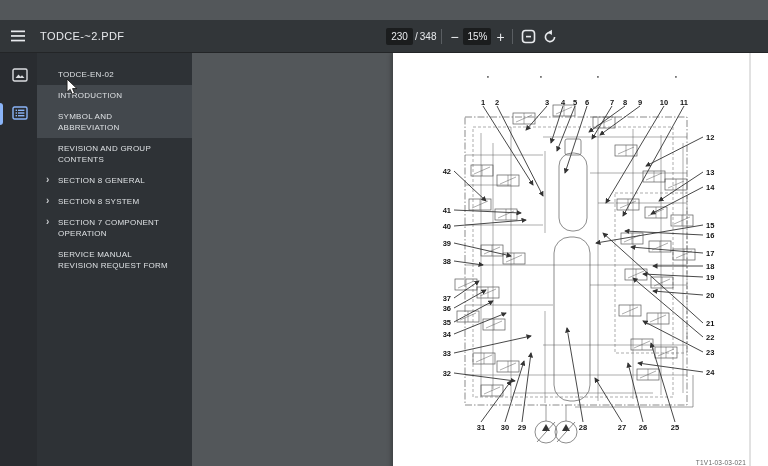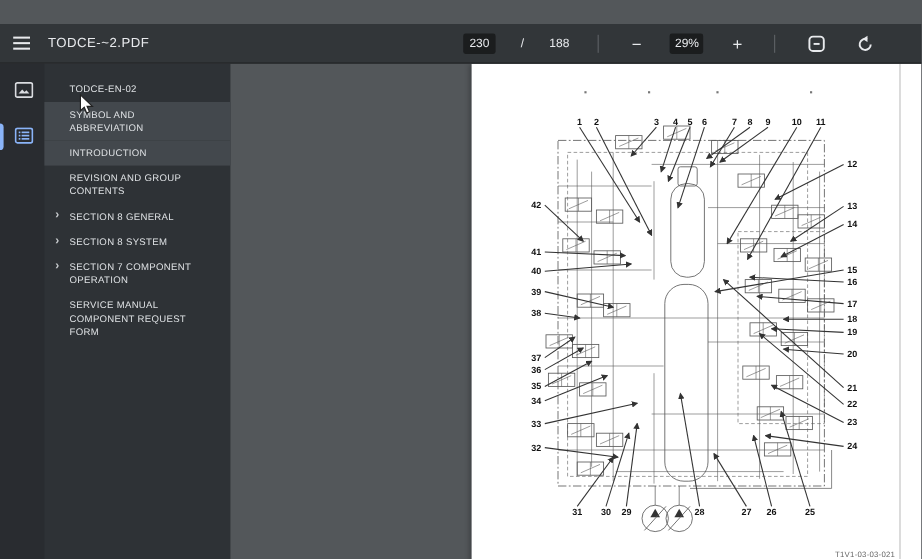--- a/index.html
+++ b/index.html
@@ -7,21 +7,21 @@
               font-family:"Liberation Sans", sans-serif; }
   #app { position:relative; width:768px; height:466px;margin-top:20px; }
 
   
   .toolbar { position:absolute; top:0; left:0; width:768px; height:33px;
              background:#323639; border-bottom:1px solid #232527;
              display:flex; align-items:center; color:#E8EAED; z-index:30; }
   .menu-btn { width:36px; height:33px; display:flex; align-items:center; justify-content:center; cursor:pointer; }
   .menu-btn svg { display:block; }
   .doc-title { font-size:11px; letter-spacing:.4px; color:#E8EAED; margin-left:4px; font-weight:400; }
-  .tb-center { position:absolute; left:386px; top:0; height:33px; display:flex; align-items:center; gap:21px; }
+  .tb-center { position:absolute; left:386px; top:0; height:33px; display:flex; align-items:center; gap:2px; }
   .num-box { background:#1B1D1E; color:#E8EAED; font-size:10px; min-width:27px; height:17px;
              border-radius:2px; display:flex; align-items:center; justify-content:center; padding:0 4px; }
   .tb-text { font-size:10px; color:#E8EAED; }
   .tb-sep { width:1px; height:15px; background:#5A5E62; margin:0 3px; }
   .tb-sign { font-size:14px; color:#E8EAED; width:14px; text-align:center; cursor:pointer; line-height:1; }
   .tb-icon { width:20px; height:20px; display:flex; align-items:center; justify-content:center; cursor:pointer; }
 
   
   .sidebar { position:absolute; top:33px; left:0; width:192px; height:433px; background:#2E3236; z-index:20; display:flex; }
   .rail { width:37px; height:100%; background:#292C30; position:relative; flex:none; }
@@ -57,24 +57,24 @@
         <rect x="1" y="1.5" width="14" height="1.7" fill="#E8EAED"></rect>
         <rect x="1" y="6.1" width="14" height="1.7" fill="#E8EAED"></rect>
         <rect x="1" y="10.7" width="14" height="1.7" fill="#E8EAED"></rect>
       </svg>
     </div>
     <span class="doc-title">TODCE-~2.PDF</span>
 
     <div class="tb-center">
       <span class="num-box">230</span>
       <span class="tb-text">/</span>
-      <span class="tb-text">188</span>
+      <span class="tb-text">348</span>
       <span class="tb-sep"></span>
       <span class="tb-sign">−</span>
-      <span class="num-box">29%</span>
+      <span class="num-box">15%</span>
       <span class="tb-sign">+</span>
       <span class="tb-sep"></span>
       <span class="tb-icon">
         <svg width="15" height="15" viewBox="0 0 15 15">
           <rect x="1.5" y="1.5" width="12" height="12" rx="3" fill="none" stroke="#E8EAED" stroke-width="1.6"></rect>
           <rect x="5" y="6.8" width="5" height="1.6" fill="#E8EAED"></rect>
         </svg>
       </span>
       <span class="tb-icon">
         <svg width="16" height="16" viewBox="0 0 16 16">
@@ -105,42 +105,42 @@
             <rect x="6" y="9" width="6.4" height="1.4" fill="#8AB4F8"></rect>
         </svg>
       </div>
     </div>
 
     <div class="toc">
       <div class="toc-item">
         <span class="lbl">TODCE-EN-02</span>
         </div>
       <div class="toc-item hl">
+        <span class="lbl">INTRODUCTION</span>
+        </div>
+      <div class="toc-item hl">
         <span class="lbl">SYMBOL AND ABBREVIATION</span>
-        </div>
-      <div class="toc-item hl">
-        <span class="lbl">INTRODUCTION</span>
         </div>
       <div class="toc-item">
         <span class="lbl">REVISION AND GROUP CONTENTS</span>
         </div>
       <div class="toc-item">
         <span class="chev">›</span>
         <span class="lbl">SECTION 8 GENERAL</span>
         </div>
       <div class="toc-item">
         <span class="chev">›</span>
         <span class="lbl">SECTION 8 SYSTEM</span>
         </div>
       <div class="toc-item">
         <span class="chev">›</span>
         <span class="lbl">SECTION 7 COMPONENT OPERATION</span>
         </div>
       <div class="toc-item">
-        <span class="lbl">SERVICE MANUAL COMPONENT REQUEST FORM</span>
+        <span class="lbl">SERVICE MANUAL REVISION REQUEST FORM</span>
         </div>
     </div>
   </div>
 
   <div class="viewer">
     <div class="pdf-page">
       <svg id="diagram" width="375" height="433" viewBox="0 0 375 433">
         <defs>
           <marker id="arr" markerWidth="6" markerHeight="6" refX="5" refY="3" orient="auto">
             <path d="M0,0 L6,3 L0,6 Z" fill="#333"></path>

